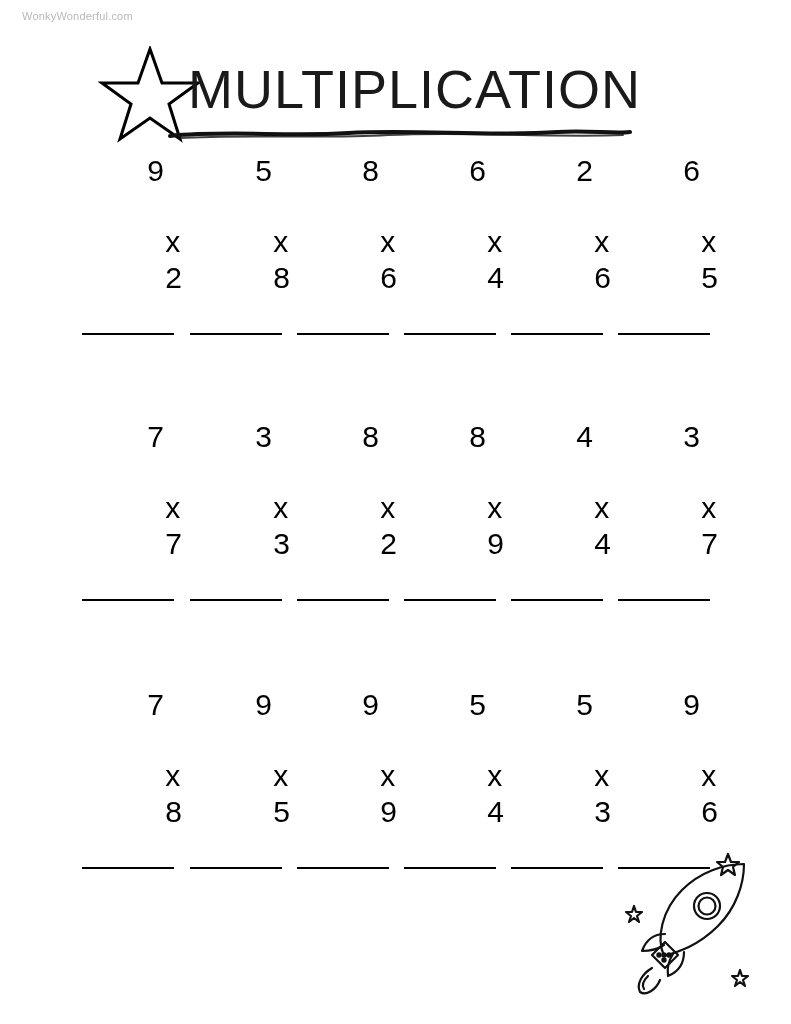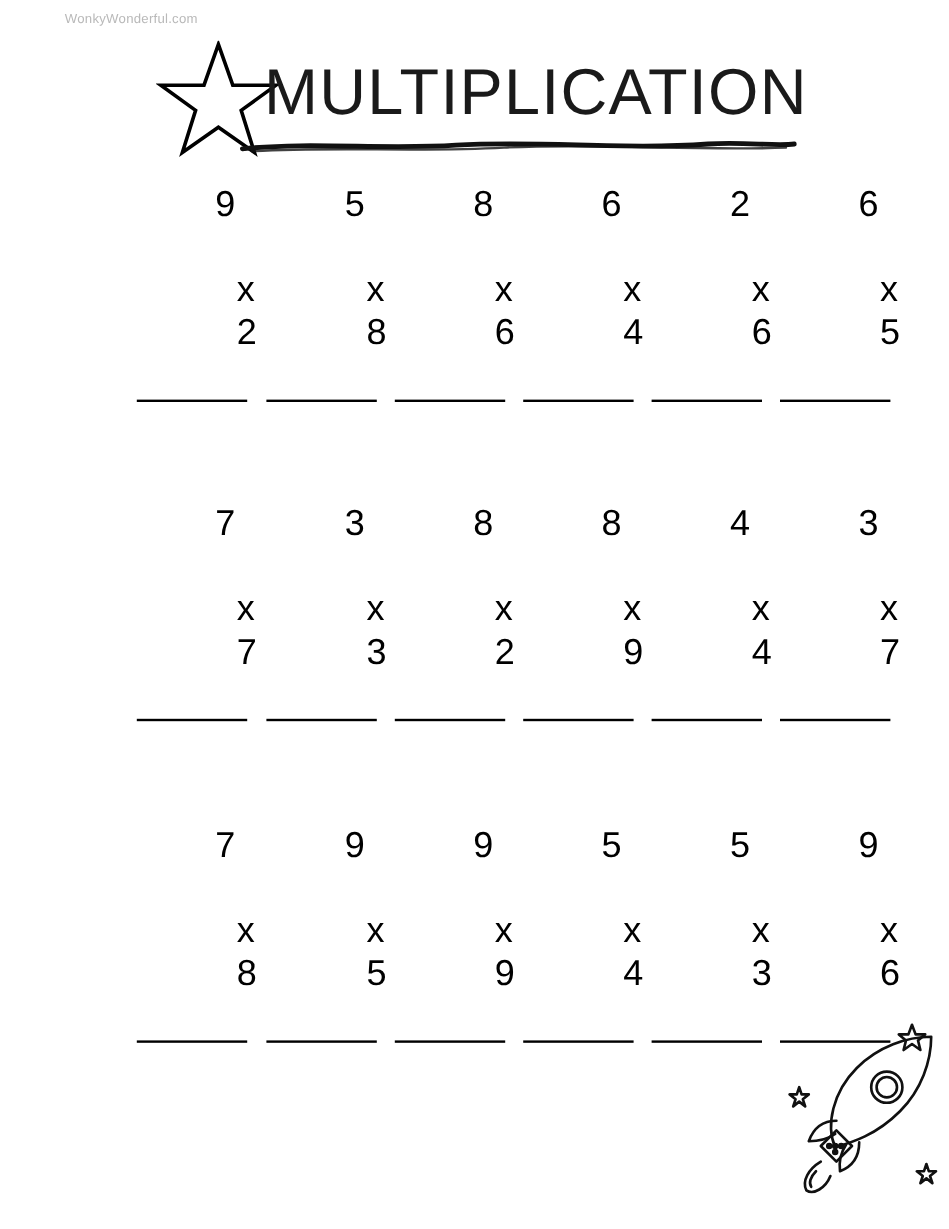--- a/index.html
+++ b/index.html
@@ -13,39 +13,38 @@
     position: relative;
     font-family: "Liberation Sans", sans-serif;
     color: #000000;
     overflow: hidden;
   }
 
   .page {
     position: absolute;
     inset: 0;
     background: #ffffff;
-    margin-left: 32px;
   }
 
   
   .watermark {
     position: absolute;
     left: 22px;
     top: 10px;
     font-size: 11px;
     color: #b9b9b9;
     letter-spacing: 0.2px;
     font-family: "Liberation Sans", sans-serif;
   }
 
   
   .title-block {
     position: absolute;
     left: 0;
-    top: 18px;
+    top: 30px;
     width: 692px;
     height: 110px;
   }
   .star {
     position: absolute;
     left: 98px;
     top: 16px;
     width: 104px;
     height: 98px;
   }

